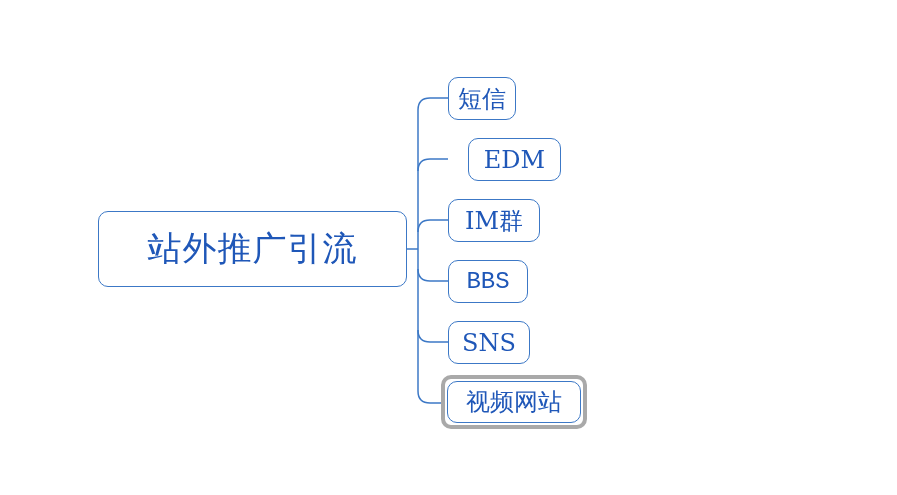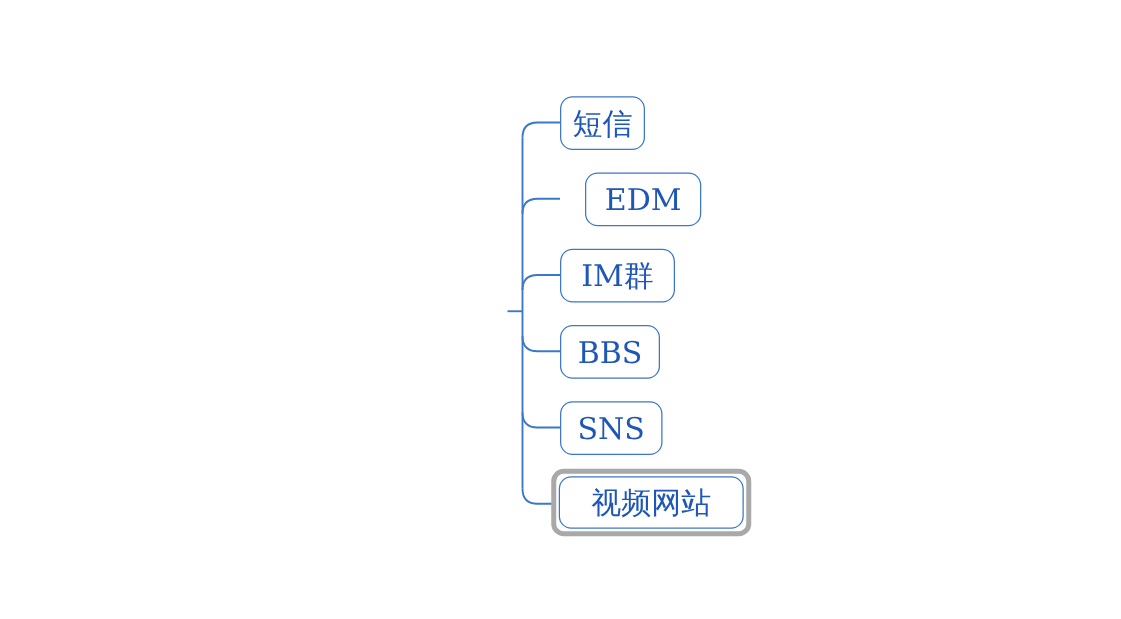--- a/index.html
+++ b/index.html
@@ -44,36 +44,36 @@
     letter-spacing: 1px;
   }
   .child-node {
     left: 448px;
     height: 43px;
     font-size: 24px;
   }
   .child-0 { top: 77px;  width: 68px; }
   .child-1 { top: 138px; width: 93px; margin-left: 20px; }
   .child-2 { top: 199px; width: 92px; border-radius: 10px; }
-  .child-3 { top: 260px; width: 80px; }
+  .child-3 { top: 260px; width: 80px; font-family: Liberation Mono, monospace; }
   .child-4 { top: 321px; width: 82px; }
   
   .selection-frame {
     position: absolute;
     left: 441px;
     top: 375px;
     box-sizing: border-box;
     border: 4.5px solid #a9a9a9;
     border-radius: 10px;
     padding: 2px;
     background: #ffffff;
   }
   .child-5 {
     position: static;
-    width: 148px;
+    width: 134px;
     height: 42px;
     font-size: 24px;
   }
 </style>
 </head>
 <body>
 
 <div class="canvas">
 
   <svg class="connectors" viewBox="0 0 897 495" xmlns="http://www.w3.org/2000/svg">
@@ -85,20 +85,23 @@
 
       <path d="M418,110 Q418,98 430,98 L448,98"></path>
       <path d="M418,171 Q418,159 430,159 L448,159"></path>
       <path d="M418,232 Q418,220 430,220 L448,220"></path>
       <path d="M418,269 Q418,281 430,281 L448,281"></path>
       <path d="M418,330 Q418,342 430,342 L448,342"></path>
       <path d="M418,391 Q418,403 430,403 L444,403"></path>
     </g>
   </svg>
 
+  <div class="node root-node">
+    <span>站外推广引流</span>
+  </div>
 
   <div class="node child-node child-0">
     <span>短信</span>
   </div>
 
   <div class="node child-node child-1">
     <span>EDM</span>
   </div>
 
   <div class="node child-node child-2">

